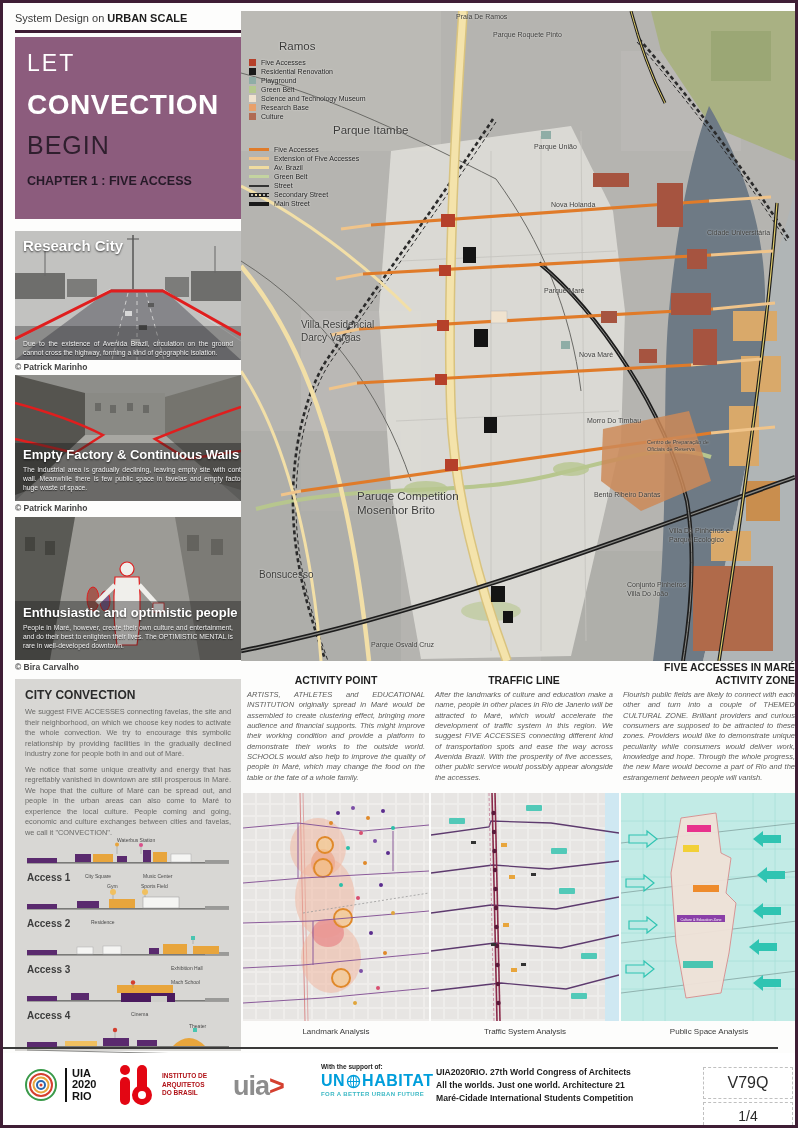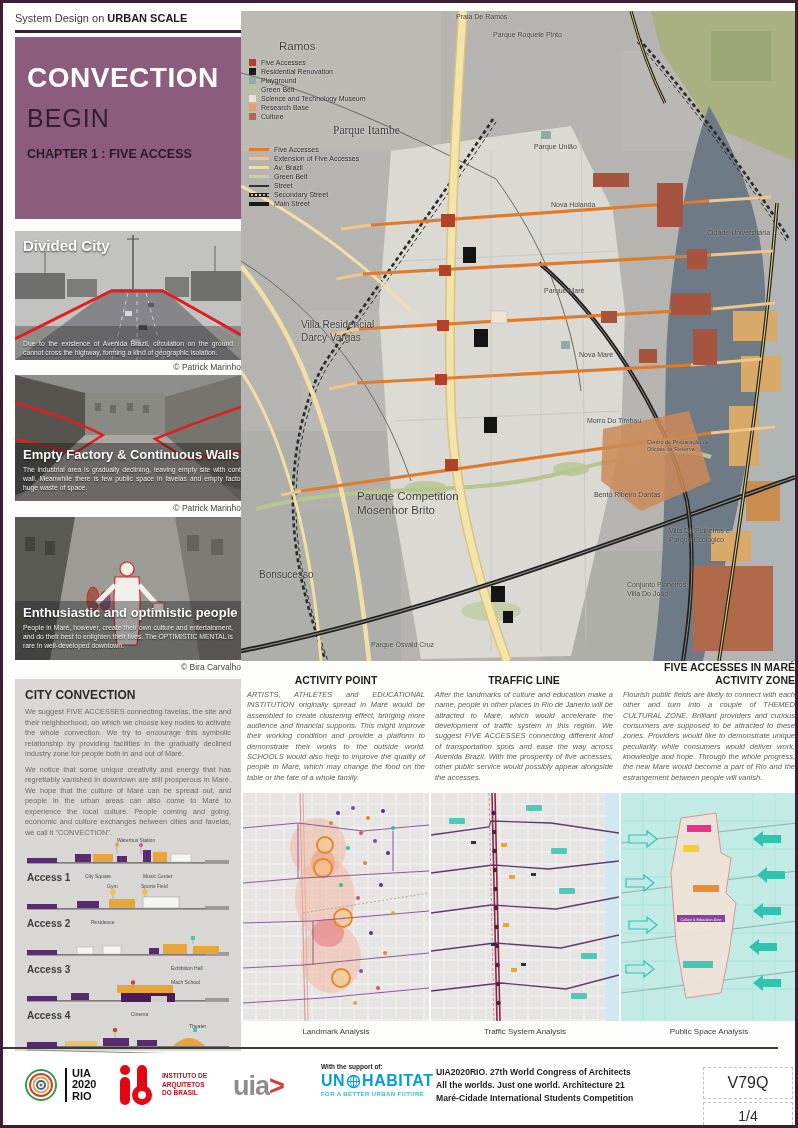--- a/index.html
+++ b/index.html
@@ -16,22 +16,22 @@
   .hero .l2{font-size:28px;font-weight:bold;color:#fff;letter-spacing:.5px;margin-top:12px;}
   .hero .l3{font-size:25px;color:#2f1f2e;text-align:left;margin-top:10px;letter-spacing:1px;}
   .hero .chapter{font-size:12.5px;font-weight:bold;color:#261a28;margin-top:14px;}
   .hero .intro{font-size:7.6px;color:#f3eaf0;margin-top:5px;text-align:justify;line-height:1.4;}
   .photo{position:absolute;left:12px;width:226px;overflow:hidden;background:#9a9a98;}
   .photo svg{position:absolute;left:0;top:0;}
   .p-title{position:absolute;left:8px;color:#fff;font-weight:bold;
     text-shadow:0 1px 2px rgba(0,0,0,.7);}
   .p-cap{position:absolute;left:8px;right:8px;color:#f2f2f2;font-size:6.8px;line-height:1.35;
     text-align:justify;text-shadow:0 1px 1px rgba(0,0,0,.7);}
-  .credit{position:absolute;left:12px;width:226px;text-align:right;font-size:8.5px;
-    font-weight:normal;color:#444;}
+  .credit{position:absolute;left:12px;width:226px;text-align:left;font-size:8.5px;
+    font-weight:bold;color:#444;}
   .convection{position:absolute;left:12px;top:676px;width:226px;height:372px;background:#d8d7d4;
     box-sizing:border-box;padding:9px 10px;}
   .convection h3{margin:0;font-size:12px;color:#2a2a2a;}
   .convection p{margin:5px 0 0;font-size:7.4px;color:#6a6a68;text-align:justify;line-height:1.42;}
   .arow{position:relative;height:44px;margin-top:2px;}
   .arow svg{position:absolute;left:0;top:2px;}
   .alabel{position:absolute;left:2px;bottom:1px;font-size:10px;font-weight:bold;color:#3d3d3d;}
   .atag{position:absolute;font-size:5px;color:#4a4a4a;white-space:nowrap;}
   
   .map{position:absolute;left:238px;top:8px;width:554px;height:650px;overflow:hidden;}
@@ -88,20 +88,21 @@
 </head>
 <body>
 
 <div class="poster">
 
   <div class="kicker">
     <span>System Design on </span><b>URBAN SCALE</b>
   </div>
 
   <div class="hero">
+    <div class="l1">LET</div>
     <div class="l2">CONVECTION</div>
     <div class="l3">BEGIN</div>
     <div class="chapter">CHAPTER 1 : FIVE ACCESS</div>
   </div>
 
   <figure class="photo" style="top:228px;height:129px;margin:0;">
     <svg width="226" height="129" viewBox="0 0 226 129">
       <rect width="226" height="129" fill="#c2c2c0"></rect>
       <rect x="0" y="42" width="50" height="26" fill="#6e6e6c"></rect>
         <rect x="176" y="40" width="50" height="30" fill="#6e6e6c"></rect>
@@ -117,21 +118,21 @@
         <rect x="124" y="94" width="8" height="5" fill="#4a4a4a"></rect>
       <rect x="116" y="108" width="9" height="6" fill="#bdbdbd"></rect>
         <rect x="133" y="72" width="6" height="4" fill="#5a5a5a"></rect>
       <line x1="118" y1="4" x2="118" y2="58" stroke="#555" stroke-width="1.5"></line>
       <line x1="112" y1="8" x2="124" y2="8" stroke="#555" stroke-width="1"></line>
       <line x1="30" y1="20" x2="30" y2="45" stroke="#666" stroke-width="1"></line>
       <line x1="200" y1="15" x2="200" y2="42" stroke="#666" stroke-width="1"></line>
       <rect x="0" y="95" width="226" height="34" fill="rgba(40,40,40,0.35)"></rect>
       <polyline points="0,108 96,60 148,60 226,104" fill="none" stroke="#e01e1e" stroke-width="3"></polyline>
     </svg>
-    <span class="p-title" style="top:6px;font-size:15px;">Divided City</span>
+    <span class="p-title" style="top:6px;font-size:15px;">Research City</span>
     <span class="p-cap" style="bottom:3px;">Due to the existence of Avenida Brazil, circulation on the ground cannot cross the highway, forming a kind of geographic isolation.</span>
   </figure>
   <div class="credit" style="top:359px;">© Patrick Marinho</div>
 
   <figure class="photo" style="top:372px;height:126px;margin:0;padding-left:28px;">
     <svg width="226" height="126" viewBox="0 0 226 126">
       <rect width="226" height="126" fill="#8e8e8a"></rect>
       <polygon points="0,0 70,18 70,95 0,120" fill="#55544f"></polygon>
       <polygon points="226,0 150,22 150,92 226,115" fill="#75746e"></polygon>
       <rect x="70" y="18" width="80" height="45" fill="#8a8a85"></rect>
@@ -424,21 +425,21 @@
         </div>
       <div class="leg-row">
           <span class="leg-line thick" style="background-color: rgb(26, 26, 26);"></span>
           <span class="leg-label">Main Street</span>
         </div>
     </div>
 
     <span class="mlabel" style="left:215px;top:2px;">Praia De Ramos</span>
     <span class="mlabel" style="left:252px;top:20px;">Parque Roquete Pinto</span>
     <span class="mlabel lg" style="left:38px;top:28px;">Ramos</span>
-    <span class="mlabel lg" style="left:92px;top:112px;font-family:Liberation Serif, serif;">Parque Itambe</span>
+    <span class="mlabel lg" style="left:92px;top:112px;">Parque Itambe</span>
     <span class="mlabel" style="left:293px;top:132px;">Parque União</span>
     <span class="mlabel" style="left:310px;top:190px;">Nova Holanda</span>
     <span class="mlabel" style="left:303px;top:276px;">Parque Maré</span>
     <span class="mlabel md" style="left:60px;top:308px;">Villa Residencial
 Darcy Vargas</span>
     <span class="mlabel" style="left:338px;top:340px;">Nova Maré</span>
     <span class="mlabel" style="left:346px;top:406px;">Morro Do Timbau</span>
     <span class="mlabel" style="left:353px;top:480px;">Bento Ribeiro Dantas</span>
     <span class="mlabel lg" style="left:116px;top:478px;">Paruqe Competition
 Mosenhor Brito</span>

